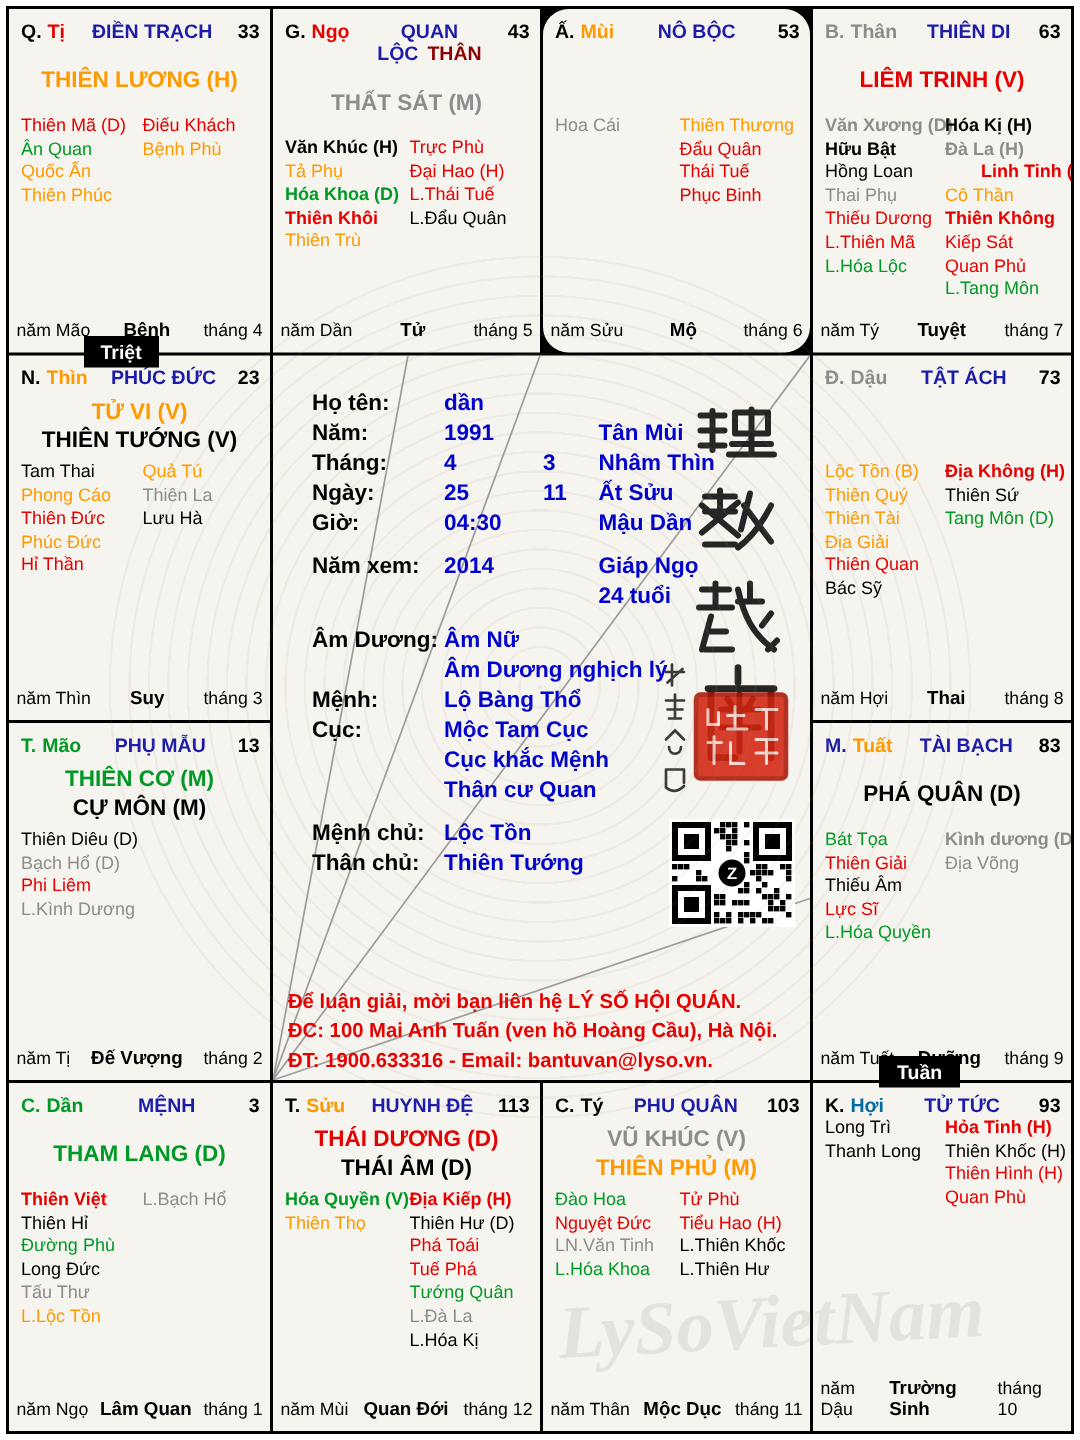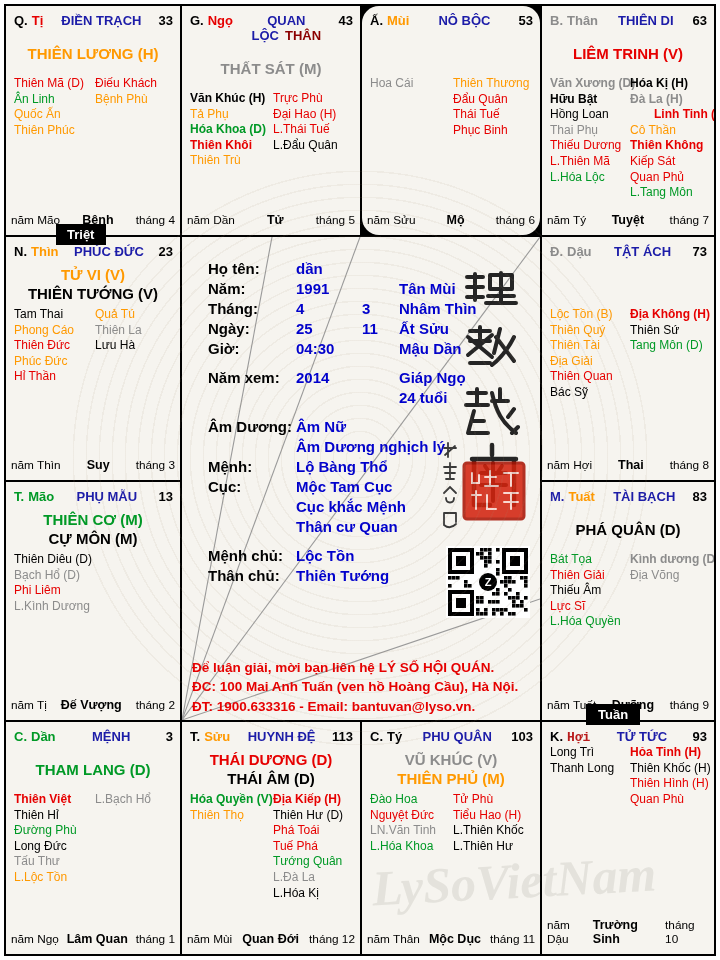--- a/index.html
+++ b/index.html
@@ -298,21 +298,21 @@
       <span class="chi"><span style="color: rgb(0, 0, 0);">Q.</span><span style="color: rgb(230, 0, 0);">Tị</span></span>
       <span class="pname"><b class="nm">ĐIỀN TRẠCH</b></span>
       <span class="num">33</span>
     </div>
     <div class="mains">
             <div style="color: rgb(255, 153, 0);">THIÊN LƯƠNG (H)</div>
           </div>
     <div class="cols">
       <div class="col colL">
               <div style="color: rgb(230, 0, 0);">Thiên Mã (D)</div>
-              <div style="color: rgb(0, 153, 38);">Ân Linh</div>
+              <div style="color: rgb(0, 153, 38);">Ân Quan</div>
               <div style="color: rgb(255, 153, 0);">Quốc Ấn</div>
               <div style="color: rgb(255, 153, 0);">Thiên Phúc</div>
             </div>
       <div class="col colR">
               <div style="color: rgb(230, 0, 0);">Điếu Khách</div>
               <div style="color: rgb(255, 153, 0);">Bệnh Phù</div>
             </div>
     </div>
     <div class="foot">
       <span class="f1">năm Mão</span>
@@ -615,21 +615,21 @@
     </div>
     <div class="foot">
       <span class="f1">năm Thân</span>
       <span class="f2">Mộc Dục</span>
       <span class="f3">tháng 11</span>
     </div>
   </div>
 
   <div class="cell" style="grid-area: 4 / 4;">
     <div class="head">
-      <span class="chi"><span style="color: rgb(0, 0, 0);">K.</span><span style="color: #b91c1c; font-family: Liberation Mono, monospace;">Hợi</span></span>
+      <span class="chi"><span style="color: rgb(0, 0, 0);">K.</span><span style="color: #0369a1;">Hợi</span></span>
       <span class="pname"><b class="nm">TỬ TỨC</b></span>
       <span class="num">93</span>
     </div>
     <div class="cols">
       <div class="col colL">
               <div style="color: rgb(0, 0, 0);">Long Trì</div>
               <div style="color: rgb(0, 0, 0);">Thanh Long</div>
             </div>
       <div class="col colR">
               <div style="color: rgb(230, 0, 0); font-weight: bold;">Hỏa Tinh (H)</div>

